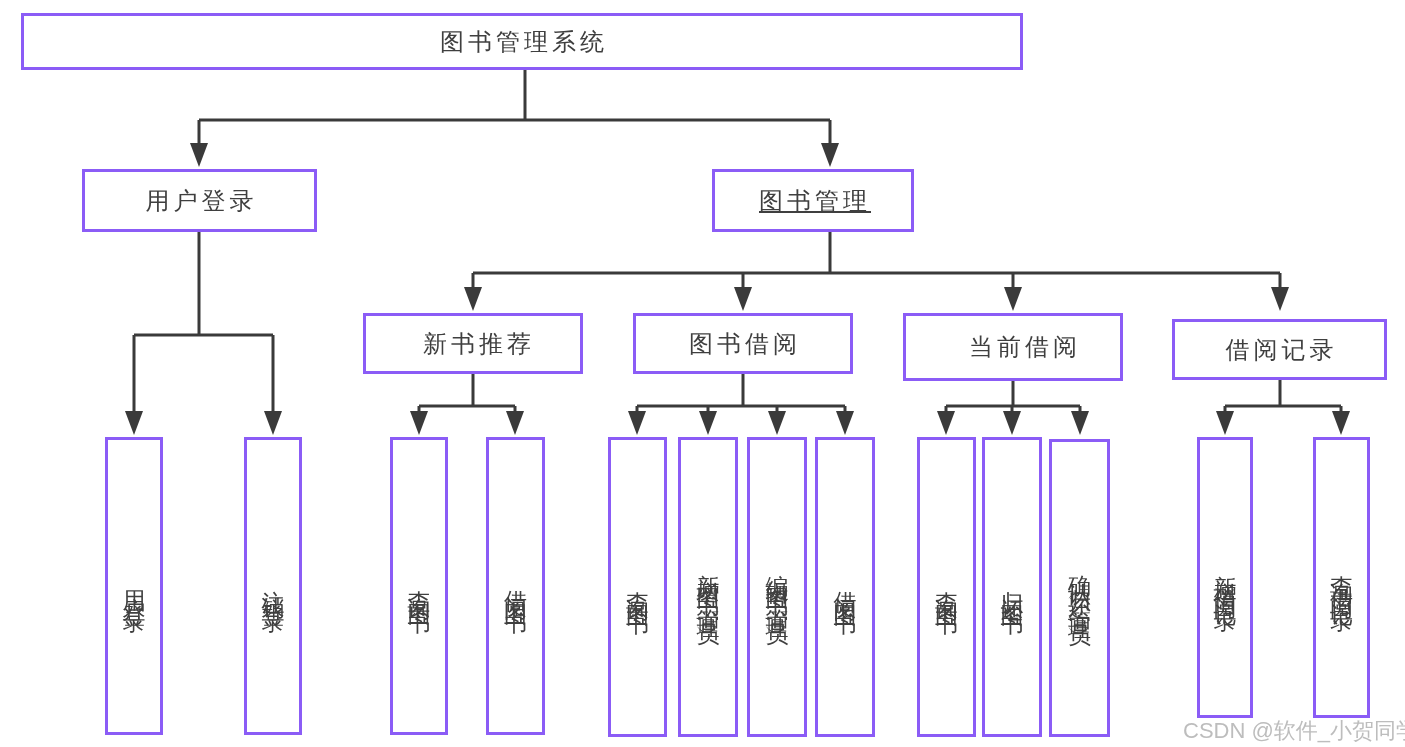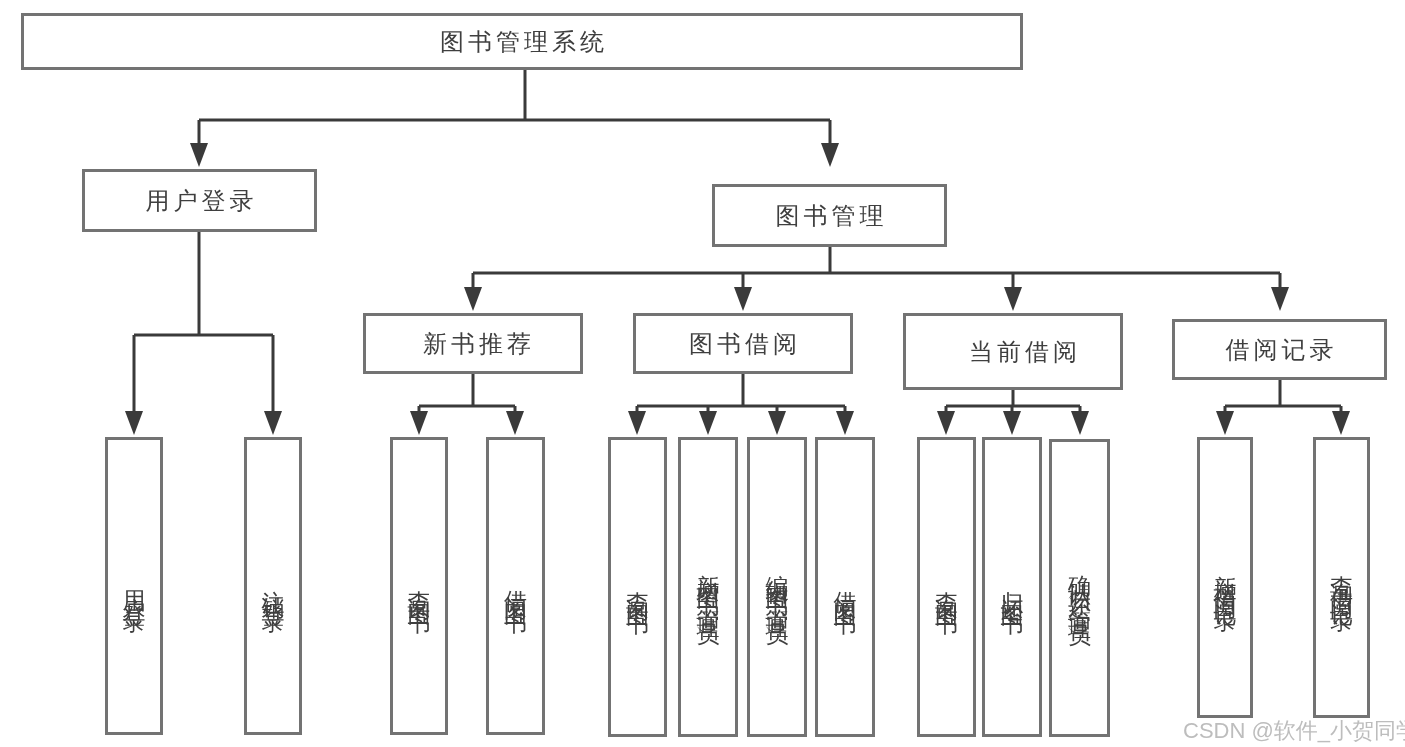--- a/index.html
+++ b/index.html
@@ -21,21 +21,21 @@
     stroke-width: 3;
     fill: none;
   }
   .connectors polygon {
     fill: #3a3a3a;
     stroke: none;
   }
   .node {
     position: absolute;
     box-sizing: border-box;
-    border: 3px solid #737373;
+    border: 3px solid #8b5cf6;
     background: #ffffff;
     display: flex;
     align-items: center;
     justify-content: center;
     color: #3f3f3f;
   }
   .h-label {
     font-size: 24px;
     letter-spacing: 4px;
     text-indent: 4px;
@@ -113,31 +113,31 @@
     </g>
   </svg>
 
   <div class="node" style="left:21px; top:13px; width:1002px; height:57px;">
     <span class="h-label">图书管理系统</span>
   </div>
 
   <div class="node" style="left:82px; top:169px; width:235px; height:63px;">
     <span class="h-label">用户登录</span>
   </div>
-  <div class="node" style="left:712px; top:184px; width:235px; height:63px;">
+  <div class="node" style="left:712px; top:169px; width:202px; height:63px;text-decoration:underline;">
     <span class="h-label">图书管理</span>
   </div>
 
   <div class="node" style="left:363px; top:313px; width:220px; height:61px;padding-left:8px;">
     <span class="h-label">新书推荐</span>
   </div>
   <div class="node" style="left:633px; top:313px; width:220px; height:61px;">
     <span class="h-label">图书借阅</span>
   </div>
-  <div class="node" style="left:903px; top:313px; width:220px; height:77px;padding-left:20px;">
+  <div class="node" style="left:903px; top:313px; width:220px; height:68px;padding-left:20px;">
     <span class="h-label">当前借阅</span>
   </div>
   <div class="node" style="left:1172px; top:313px; width:215px; height:61px;margin-top:6px;">
     <span class="h-label">借阅记录</span>
   </div>
 
   <div class="node v-node" style="left:105px; top:437px; width:58px; height:298px;">
     <span>用户登录</span>
   </div>
   <div class="node v-node" style="left:244px; top:437px; width:58px; height:298px;">

